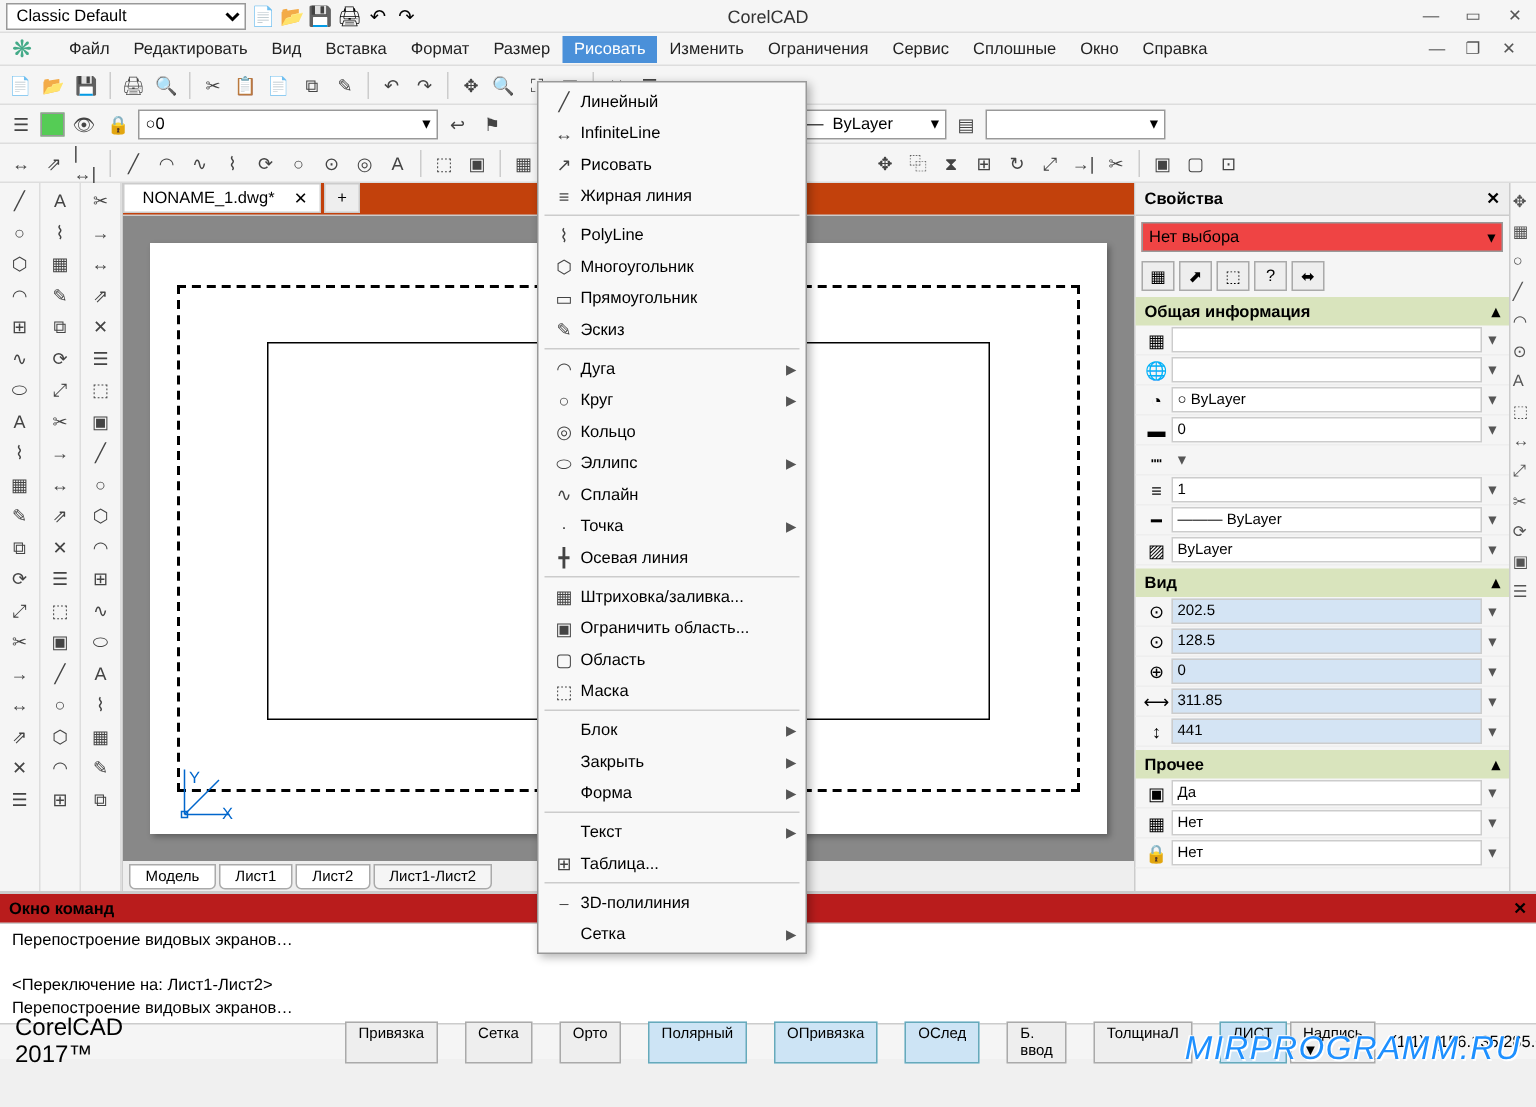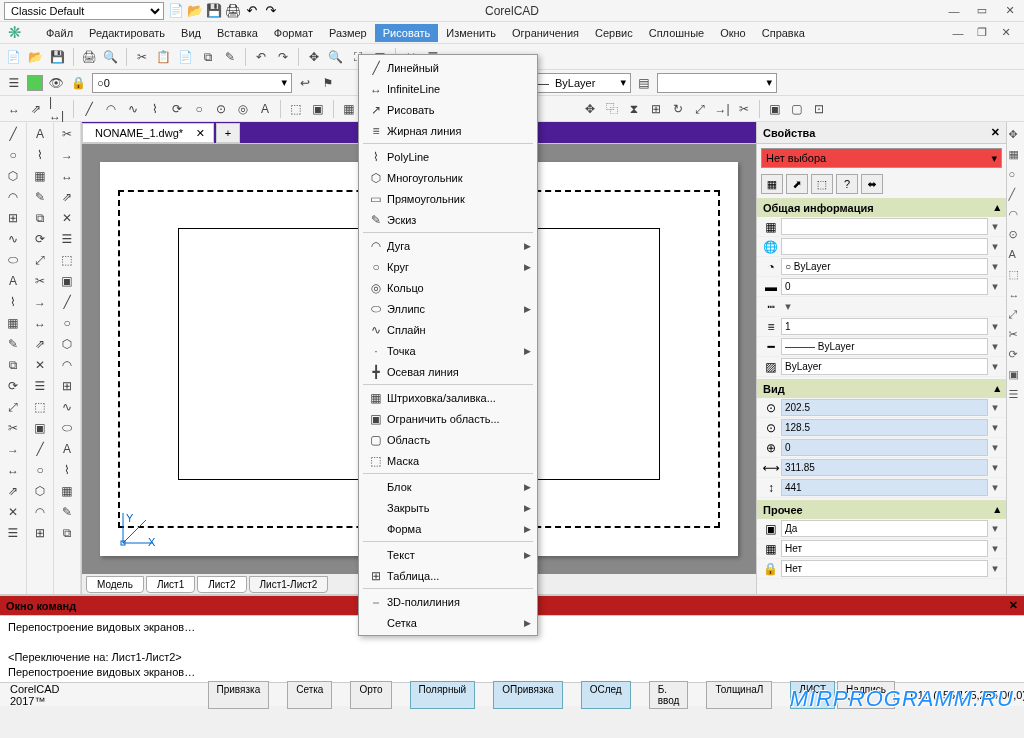--- a/index.html
+++ b/index.html
@@ -22,21 +22,21 @@
 .layer-bar{height:26px;background:#f5f5f5;display:flex;align-items:center;padding:0 4px;gap:3px;border-bottom:1px solid #ddd}
 .layer-swatch{width:16px;height:16px;background:#5c5;border:1px solid #999}
 .layer-combo{height:20px;border:1px solid #999;background:#fff;padding:0 4px;display:flex;align-items:center}
 .layer-combo.wide{width:200px}
 .layer-combo.med{width:120px}
 .main{display:flex;height:472px}
 .left-palettes{width:82px;background:#f5f5f5;display:flex;border-right:1px solid #ccc}
 .palette-col{width:27px;display:flex;flex-direction:column;align-items:center;gap:3px;padding:3px 0;border-right:1px solid #ddd}
 .pal-ico{width:20px;height:18px;display:flex;align-items:center;justify-content:center;cursor:pointer;font-size:12px;color:#444}
 .canvas-area{flex:1;background:#fff;position:relative;display:flex;flex-direction:column}
-.doc-tabs{height:22px;display:flex;align-items:center;background:#4c1d95;border-bottom:1px solid #ccc}
+.doc-tabs{height:22px;display:flex;align-items:flex-start;background:#c2410c;border-bottom:1px solid #ccc}
 .doc-tab{padding:3px 30px 3px 12px;background:#fff;border:1px solid #ccc;font-size:11px;position:relative}
 .doc-close{position:absolute;right:8px;top:3px;cursor:pointer}
 .doc-add{width:24px;height:20px;border:1px solid #ccc;background:#eee;display:flex;align-items:center;justify-content:center;cursor:pointer;margin-left:2px}
 .drawing{flex:1;background:#888;padding:18px;position:relative}
 .paper{background:#fff;width:100%;height:100%;position:relative;box-shadow:2px 2px 4px rgba(0,0,0,0.3)}
 .dashed-border{position:absolute;border:2px dashed #000;top:28px;left:18px;right:18px;bottom:28px}
 .inner-rect{position:absolute;border:1px solid #000;top:66px;left:78px;right:78px;bottom:76px}
 .ucs{position:absolute;bottom:8px;left:18px;width:40px;height:40px}
 .ucs svg{width:100%;height:100%}
 .sheet-tabs{height:20px;display:flex;align-items:center;background:#eee;padding-left:4px}
@@ -60,21 +60,21 @@
 .dropdown{position:absolute;top:54px;left:358px;width:180px;background:#f8f8f8;border:1px solid #999;box-shadow:2px 2px 6px rgba(0,0,0,0.3);z-index:100;padding:2px 0}
 .dd-item{display:flex;align-items:center;height:21px;padding:0 6px;cursor:pointer}
 .dd-ico{width:22px;font-size:12px;text-align:center;color:#444}
 .dd-label{flex:1}
 .dd-arrow{margin-left:auto;font-size:9px;color:#555}
 .dd-sep{height:1px;background:#ccc;margin:2px 4px}
 .cmd-panel{height:88px;border-top:2px solid #ccc;background:#fff;display:flex;flex-direction:column}
 .cmd-title{height:20px;background:#b91c1c;padding:2px 6px;font-weight:bold;display:flex;align-items:center;border-bottom:1px solid #ccc}
 .cmd-body{flex:1;padding:4px 8px;font-size:11px;line-height:15px;overflow:hidden}
 .statusbar{height:24px;background:#f5f5f5;border-top:1px solid #ccc;display:flex;align-items:center;padding:0 4px;gap:2px}
-.st-label{padding:2px 6px;font-size:11px}
+.st-label{padding:2px 6px;font-size:16px}
 .st-btn{padding:2px 8px;border:1px solid #aaa;background:#eee;cursor:pointer;font-size:10px}
 .st-btn.blue{background:#cde4f5;border-color:#6ab}
 .st-coords{margin-left:auto;padding:0 8px;font-size:10px}
 .watermark{position:absolute;bottom:26px;right:10px;font-size:22px;font-weight:normal;font-style:italic;color:#1e90ff;text-shadow:1px 1px 0 #fff,-1px -1px 0 #fff;letter-spacing:1px;z-index:50;font-family:Arial}
 </style>
 </head>
 <body>
 
 <div class="titlebar">
   <select class="workspace-select">

